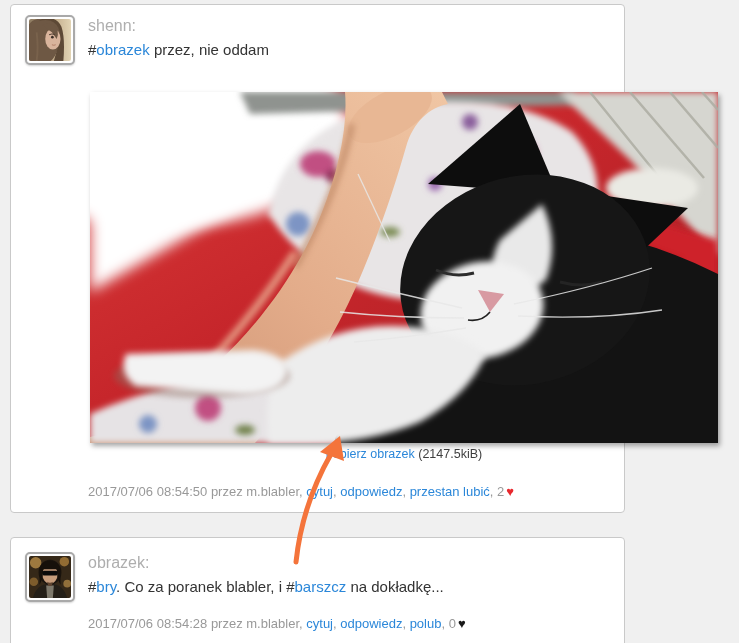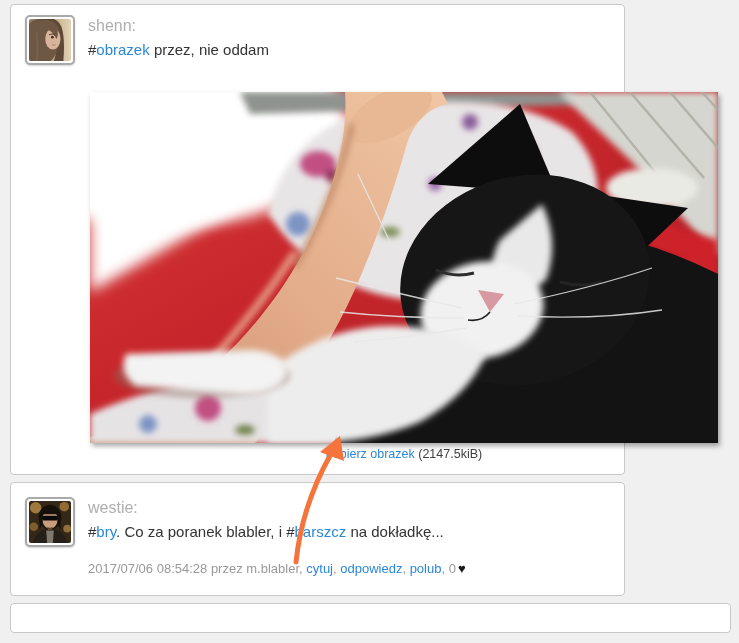--- a/index.html
+++ b/index.html
@@ -6,21 +6,21 @@
   body{
     width:739px;height:643px;overflow:hidden;position:relative;
     background:var(--page_bg,#f0f0f0);
     font-family:"Liberation Sans","DejaVu Sans",sans-serif;
     -webkit-font-smoothing:antialiased;
   }
   .feed{position:absolute;top:4px;left:10px;width:721px;}
   .post{
     box-sizing:border-box;width:615px;background:#fff;
     border:1px solid var(--post_border,#c9c9c9);border-radius:4px;
-    margin-bottom:7px;padding:10px 14px 12px;
+    margin-bottom:24px;padding:10px 14px 12px;
   }
   .post.small{padding:14px 14px 18px;}
   .post-stub{
     box-sizing:border-box;width:721px;height:30px;background:#fff;
     border:1px solid var(--post_border,#c9c9c9);border-radius:4px;
   }
   .post-header{display:flex;align-items:flex-start;}
   .avatar{
     width:42px;height:42px;flex:0 0 auto;background:#fff;
     border:2px solid #a9a9a9;padding:2px;border-radius:5px;
@@ -189,20 +189,21 @@
           <path d="M376,236 Q315,246 264,250"></path>
           <path d="M424,212 Q502,196 562,176"></path>
           <path d="M428,224 Q508,228 572,218"></path>
           <path d="M300,150 Q282,112 268,82"></path>
         </g>
       </svg>
 
       <div class="caption"><span class="link">pobierz obrazek</span><span> (2147.5kiB)</span></div>
     </div>
 
+    <div class="meta"><span>2017/07/06 08:54:50</span><span> przez m.blabler, </span><span class="link">cytuj</span><span>, </span><span class="link">odpowiedz</span><span>, </span><span class="link">przestan lubić</span><span>, </span><span>2</span><span class="heart heart-red">♥</span></div>
   </div>
 
   <div class="post small">
     <div class="post-header">
       <div class="avatar">
         <svg viewBox="0 0 44 44">
           <rect width="44" height="44" fill="#352818"></rect>
           <g filter="none" opacity="0.9">
             <circle cx="7" cy="7" r="6" fill="#c89a50" opacity="0.8"></circle>
             <circle cx="37" cy="6" r="5" fill="#b8873f" opacity="0.8"></circle>
@@ -214,21 +215,21 @@
           <path d="M4,44 Q8,29 22,29 Q36,29 40,44 Z" fill="#241f18"></path>
           <polygon points="18,31 26,31 25,44 19,44" fill="#7e796c"></polygon>
           <ellipse cx="22" cy="17" rx="12" ry="13" fill="#1a140e"></ellipse>
           <ellipse cx="22" cy="19" rx="8" ry="10" fill="#c79d7c"></ellipse>
           <path d="M11,16 Q12,5 22,5 Q32,5 33,16 L33,30 Q30,26 29,14 L15,14 Q14,26 11,30 Z" fill="#16100a"></path>
           <rect x="14" y="15.5" width="16" height="5" rx="2" fill="#0a0a0a"></rect>
           <path d="M19,27 Q22,29 25,27 L24,31 Q22,32 20,31 Z" fill="#5f4430"></path>
         </svg>
       </div>
       <div class="hcol">
-        <div class="author">westie:</div>
+        <div class="author">obrazek:</div>
         <div class="message">
           <span>#</span><span class="link">bry</span><span>. Co za poranek blabler, i </span><span>#</span><span class="link">barszcz</span><span> na dokładkę...</span>
         </div>
       </div>
     </div>
 
     <div class="meta"><span>2017/07/06 08:54:28</span><span> przez m.blabler, </span><span class="link">cytuj</span><span>, </span><span class="link">odpowiedz</span><span>, </span><span class="link">polub</span><span>, </span><span>0</span><span class="heart heart-black">♥</span></div>
   </div>
 
   <div class="post-stub"></div>

